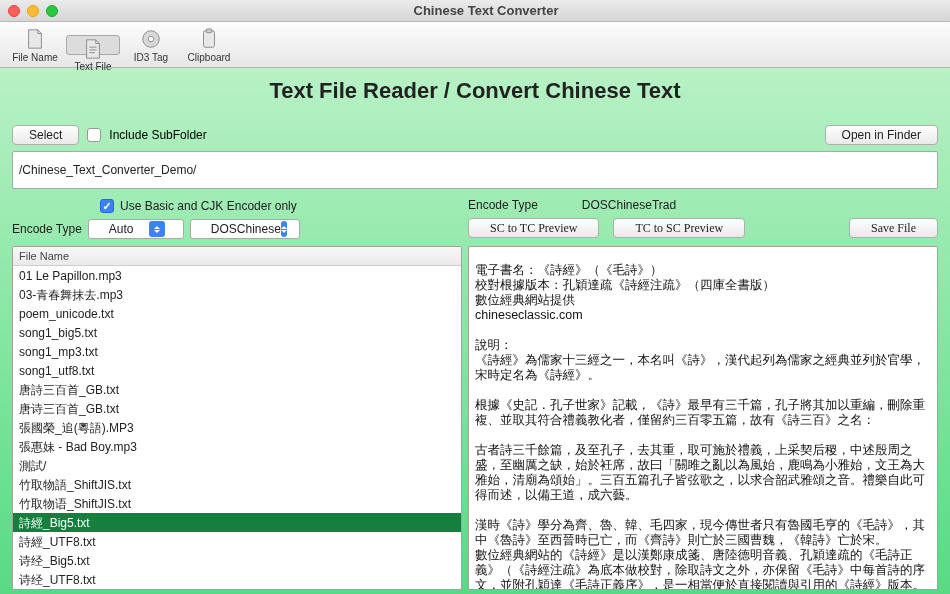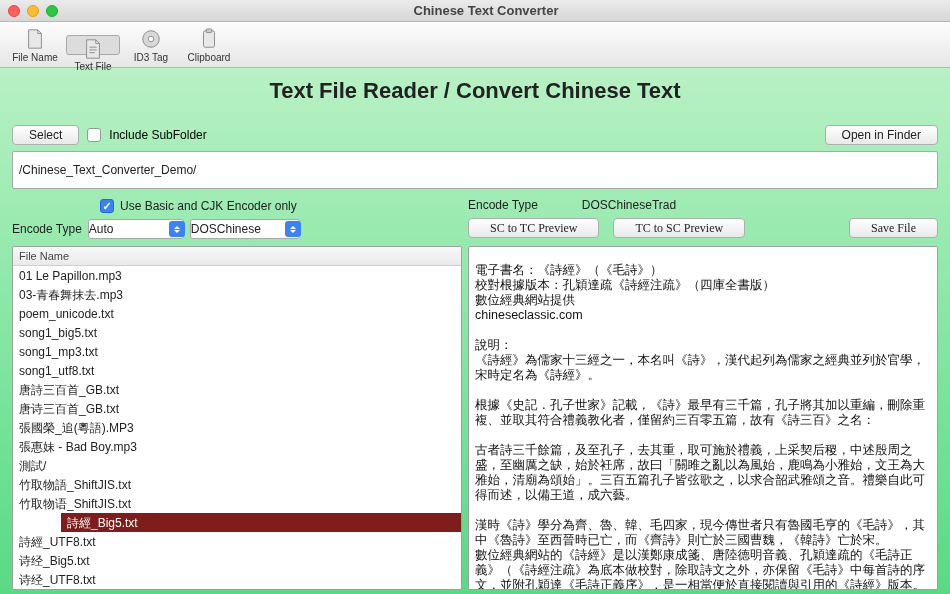--- a/index.html
+++ b/index.html
@@ -30,30 +30,30 @@
 .chk.checked { background:#3b82f6; border-color:#2563eb; }
 .chk.checked::after { content:"✓"; color:#fff; font-size:11px; font-weight:bold; line-height:1; }
 .pathbox { flex:1; background:#fff; border:1px solid #a9a9a9; border-radius:2px; padding:3px 6px; font-size:12px; color:#222; height:38px; display:flex; align-items:center; }
 
 .columns { display:flex; gap:6px; flex:1; min-height:0; margin-top:4px; }
 .col-left { width:450px; display:flex; flex-direction:column; }
 .col-right { flex:1; display:flex; flex-direction:column; }
 
 .encrow { display:flex; align-items:center; gap:6px; margin:3px 0; font-size:12px; color:#222; }
 .encrow label { white-space:nowrap; }
-.sel { background:#fff; border:1px solid #a9a9a9; border-radius:3px; height:20px; padding:2px 0; font-size:12px; position:relative; display:inline-flex; align-items:center; }
+.sel { background:#fff; border:1px solid #a9a9a9; border-radius:3px; height:20px; padding:2px 20px; font-size:12px; position:relative; display:inline-flex; align-items:center; }
 .sel .arrows { margin-left:auto; width:16px; height:16px; border-radius:3px; background:#3b82f6; display:flex; flex-direction:column; align-items:center; justify-content:center; margin-right:-2px; }
 .sel .arrows::before { content:""; border:3px solid transparent; border-bottom-color:#fff; margin-bottom:1px; }
 .sel .arrows::after  { content:""; border:3px solid transparent; border-top-color:#fff; }
 
 .filelist { flex:1; background:#fff; border:1px solid #a0a0a0; border-radius:2px; overflow:hidden; display:flex; flex-direction:column; margin-top:4px; }
 .fl-head { background:linear-gradient(#f7f7f7,#eaeaea); border-bottom:1px solid #cfcfcf; padding:3px 6px; font-size:11px; color:#444; }
 .fl-body { flex:1; overflow:auto; }
 .fl-row { padding:1.5px 6px; font-size:12px; color:#222; white-space:nowrap; overflow:hidden; text-overflow:ellipsis; line-height:16px; }
-.fl-row.selected { background:#7f1d1d; color:#fff;margin-left:48px; }
+.fl-row.selected { background:#15803d; color:#fff; }
 
 .right-head { display:flex; align-items:center; gap:14px; margin:2px 0; font-size:12px; color:#222; }
 .right-btns { display:flex; gap:14px; margin:4px 0; align-items:center; }
 
 .txtbox { flex:1; background:#fff; border:1px solid #a0a0a0; border-radius:2px; overflow:auto; padding:16px 6px; font-size:12.5px; line-height:15px; color:#111; margin-top:4px; white-space:pre-wrap; }
 
 .svg-file { fill:#e8e8e8; stroke:#888; stroke-width:1; }
 </style>
 </head>
 <body>

